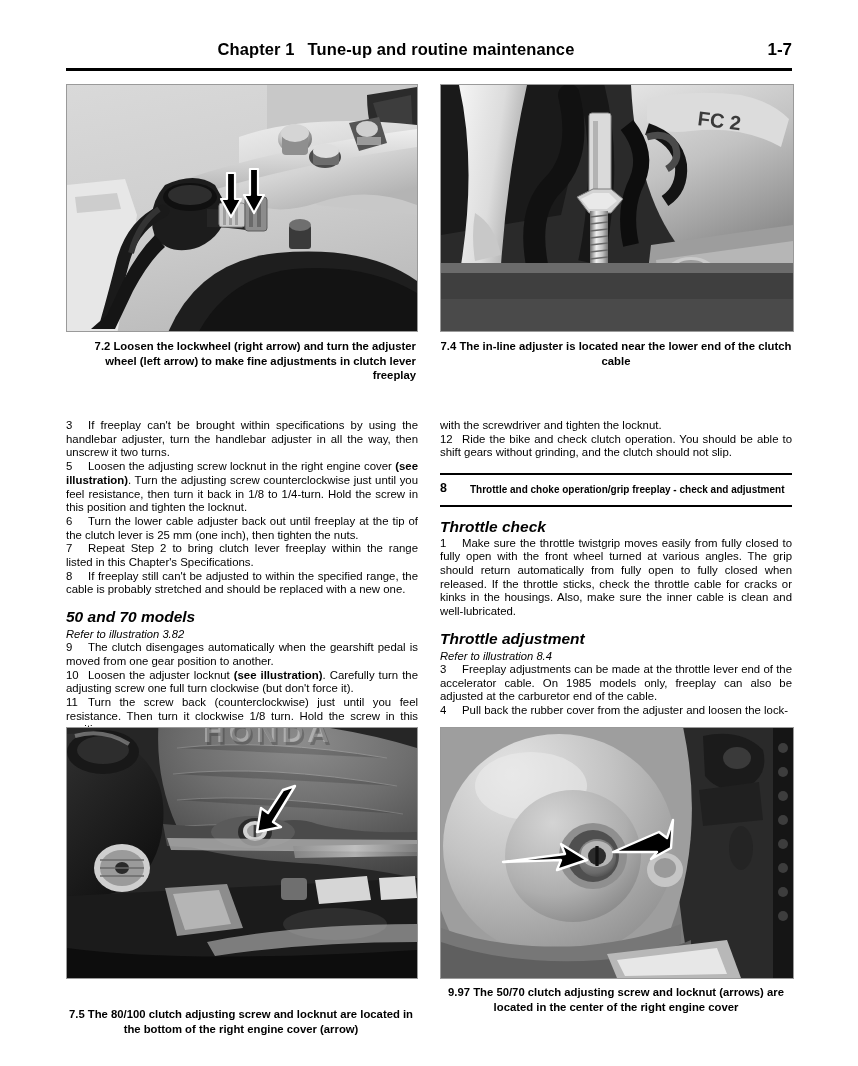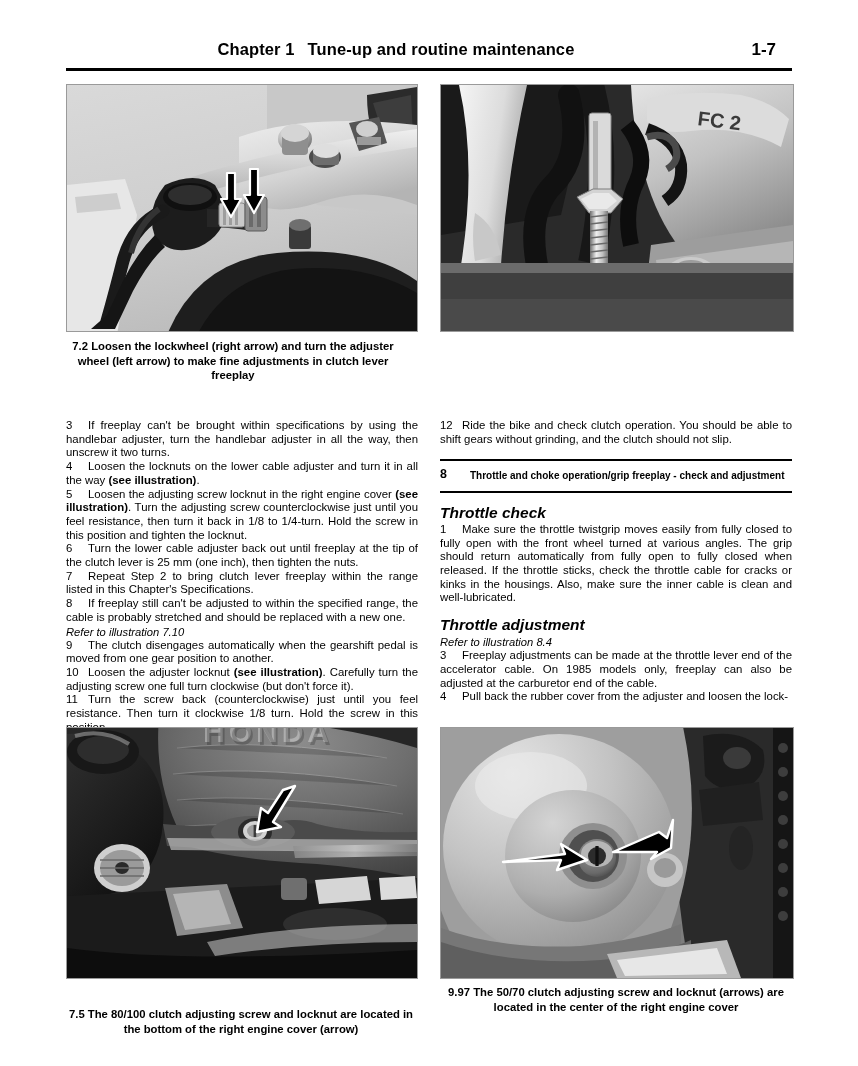--- a/index.html
+++ b/index.html
@@ -38,21 +38,21 @@
     width: 660px;
     text-align: center;
     font-size: 16.5px;
     font-weight: bold;
     letter-spacing: 0.1px;
     white-space: nowrap;
   }
   .header-title .chap { margin-right: 13px; }
   .header-page {
     position: absolute;
-    right: 16px;
+    right: 0;
     top: 0;
     font-size: 17px;
     font-weight: bold;
   }
   .header-rule {
     position: absolute;
     left: 66px;
     top: 68px;
     width: 726px;
     height: 3px;
@@ -74,21 +74,21 @@
   #photo-710{ left: 440px; top: 727px; width: 352px; height: 250px; }
 
   
   .caption {
     position: absolute;
     font-size: 11.3px;
     font-weight: bold;
     line-height: 14.6px;
     text-align: center;
   }
-  #cap-72  { left: 58px;  top: 339px; width: 350px; }
+  #cap-72  { left: 66px;  top: 339px; width: 350px; text-align: right; }
   #cap-74  { left: 440px; top: 339px; width: 352px; }
   #cap-75  { left: 62px;  top: 1007px; width: 358px; }
   #cap-710 { left: 436px; top: 985px; width: 360px; }
 
   
   .col {
     position: absolute;
     width: 352px;
     font-size: 11.4px;
     line-height: 13.7px;
@@ -314,65 +314,65 @@
       <path d="M206 52 Q226 46 234 60 Q240 76 226 84" stroke="#4b4b4b" stroke-width="7" fill="none"></path>
 
       <rect x="0" y="178" width="352" height="68" fill="#3f3f3f"></rect>
       <rect x="0" y="178" width="352" height="10" fill="#6b6b6b"></rect>
       <rect x="0" y="214" width="352" height="32" fill="#4a4a4a"></rect>
     </svg>
   </div>
 
   <div class="caption" id="cap-72">7.2  Loosen the lockwheel (right arrow) and turn the adjuster wheel (left arrow) to make fine adjustments in clutch lever freeplay</div>
 
+  <div class="caption" id="cap-74">7.4  The in-line adjuster is located near the lower end of the clutch cable</div>
 
   <div class="col" id="col-left">
 
     <p class="para">
       <span class="num">3</span><span>If freeplay can't be brought within specifications by using the handlebar adjuster, turn the handlebar adjuster in all the way, then unscrew it two turns.</span>
     </p>
 
-    <p class="para">
-      <span class="num">4</span><span>Loosen the locknuts on the lower cable adjuster and turn it in all the way </span><b>(see illustration)</b><span>.</span>
-    </p>
 
     <p class="para">
       <span class="num">5</span><span>Loosen the adjusting screw locknut in the right engine cover </span><b>(see illustration)</b><span>. Turn the adjusting screw counterclockwise just until you feel resistance, then turn it back in 1/8 to 1/4-turn. Hold the screw in this position and tighten the locknut.</span>
     </p>
 
     <p class="para">
       <span class="num">6</span><span>Turn the lower cable adjuster back out until freeplay at the tip of the clutch lever is 25 mm (one inch), then tighten the nuts.</span>
     </p>
 
     <p class="para">
       <span class="num">7</span><span>Repeat Step 2 to bring clutch lever freeplay within the range listed in this Chapter's Specifications.</span>
     </p>
 
     <p class="para">
       <span class="num">8</span><span>If freeplay still can't be adjusted to within the specified range, the cable is probably stretched and should be replaced with a new one.</span>
     </p>
 
-    <p class="refline">Refer to illustration 7.10</p>
+    <h2 class="sub">50 and 70 models</h2>
+    <p class="refline">Refer to illustration 3.82</p>
 
     <p class="para">
       <span class="num">9</span><span>The clutch disengages automatically when the gearshift pedal is moved from one gear position to another.</span>
     </p>
 
     <p class="para">
       <span class="num">10</span><span>Loosen the adjuster locknut </span><b>(see illustration)</b><span>. Carefully turn the adjusting screw one full turn clockwise (but don't force it).</span>
     </p>
 
     <p class="para">
       <span class="num">11</span><span>Turn the screw back (counterclockwise) just until you feel resistance. Then turn it clockwise 1/8 turn. Hold the screw in this position</span>
     </p>
 
   </div>
 
   <div class="col" id="col-right">
 
+    <p class="para">with the screwdriver and tighten the locknut.</p>
 
     <p class="para">
       <span class="num">12</span><span>Ride the bike and check clutch operation. You should be able to shift gears without grinding, and the clutch should not slip.</span>
     </p>
 
     <div class="section-block">
       <div class="section-rule"></div>
       <div class="section-head">
         <div class="section-num">8</div>
         <div class="section-title">Throttle and choke operation/grip freeplay - check and adjustment</div>

